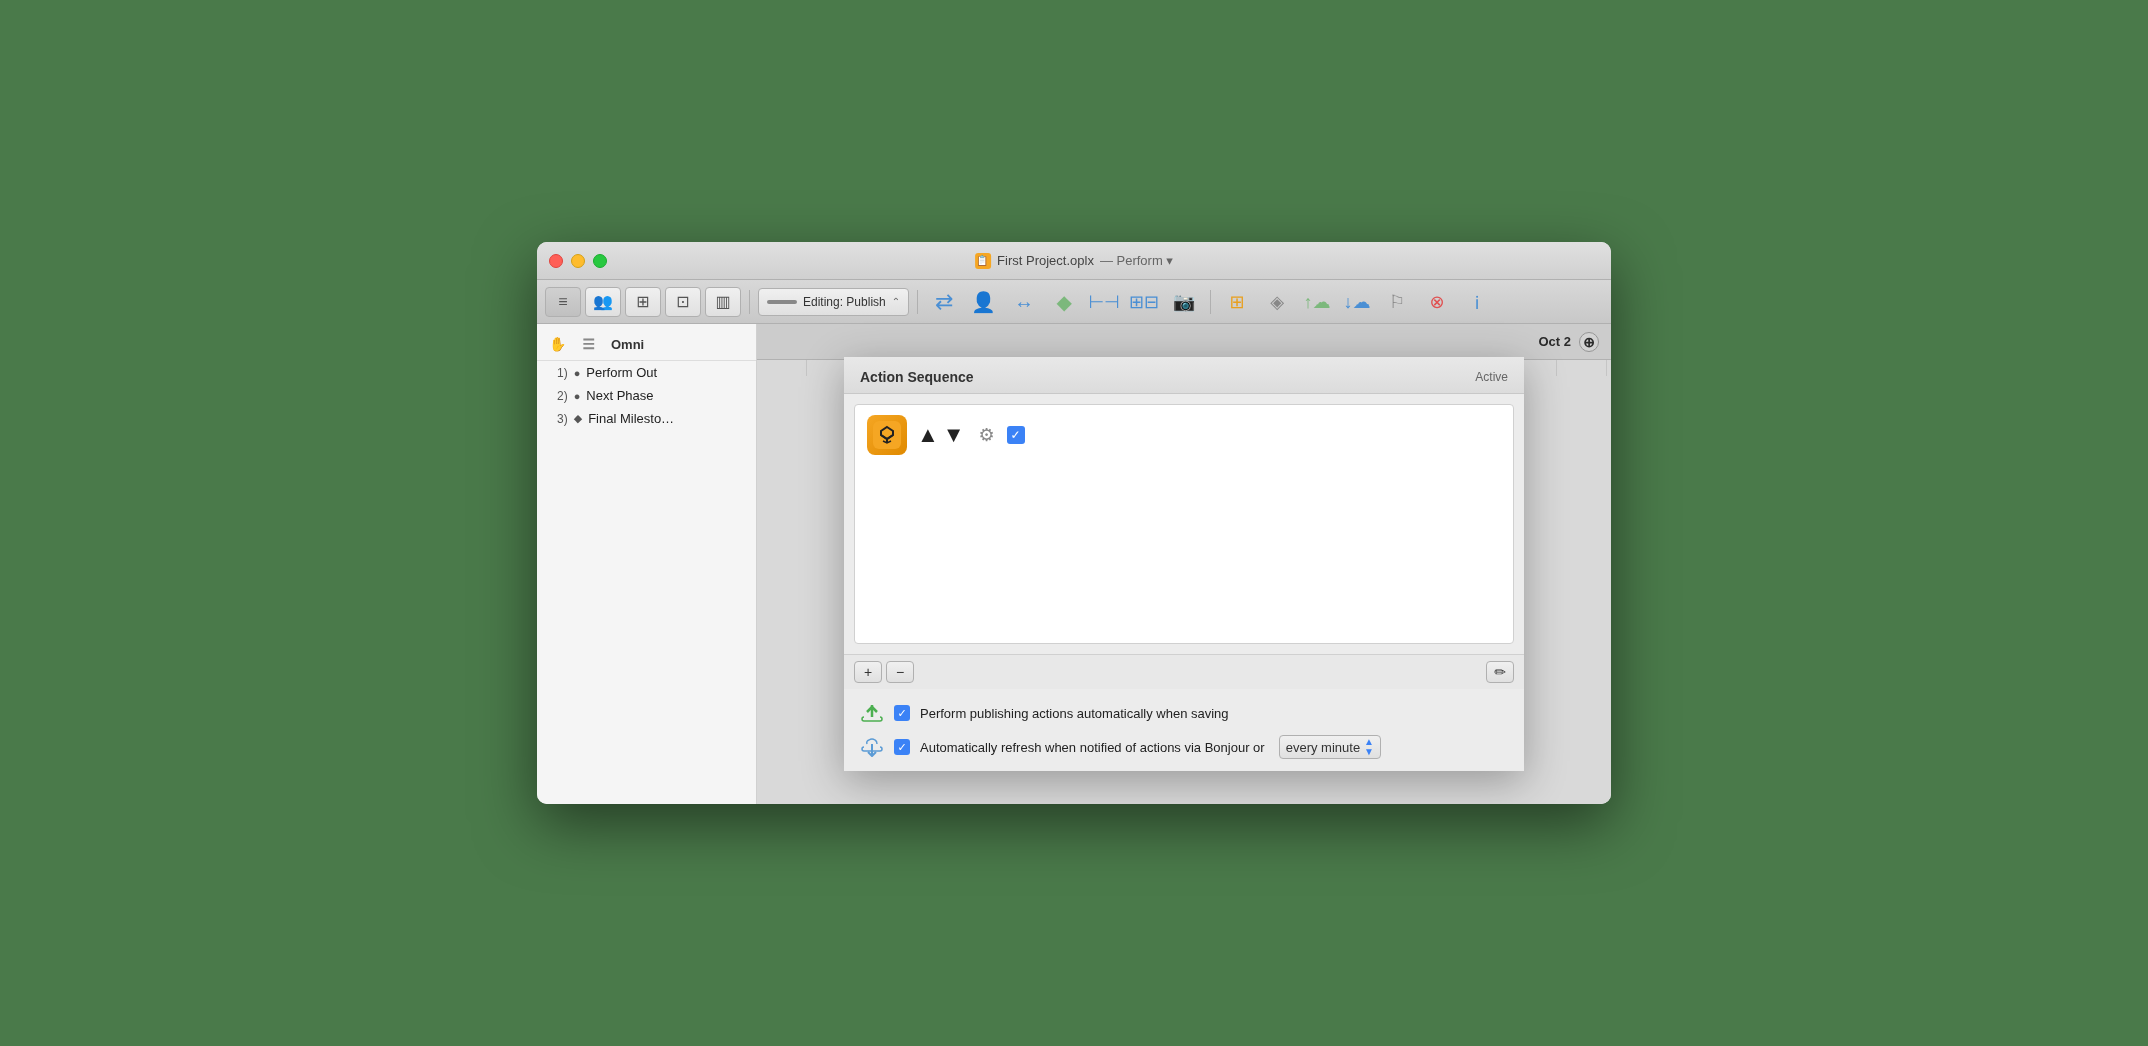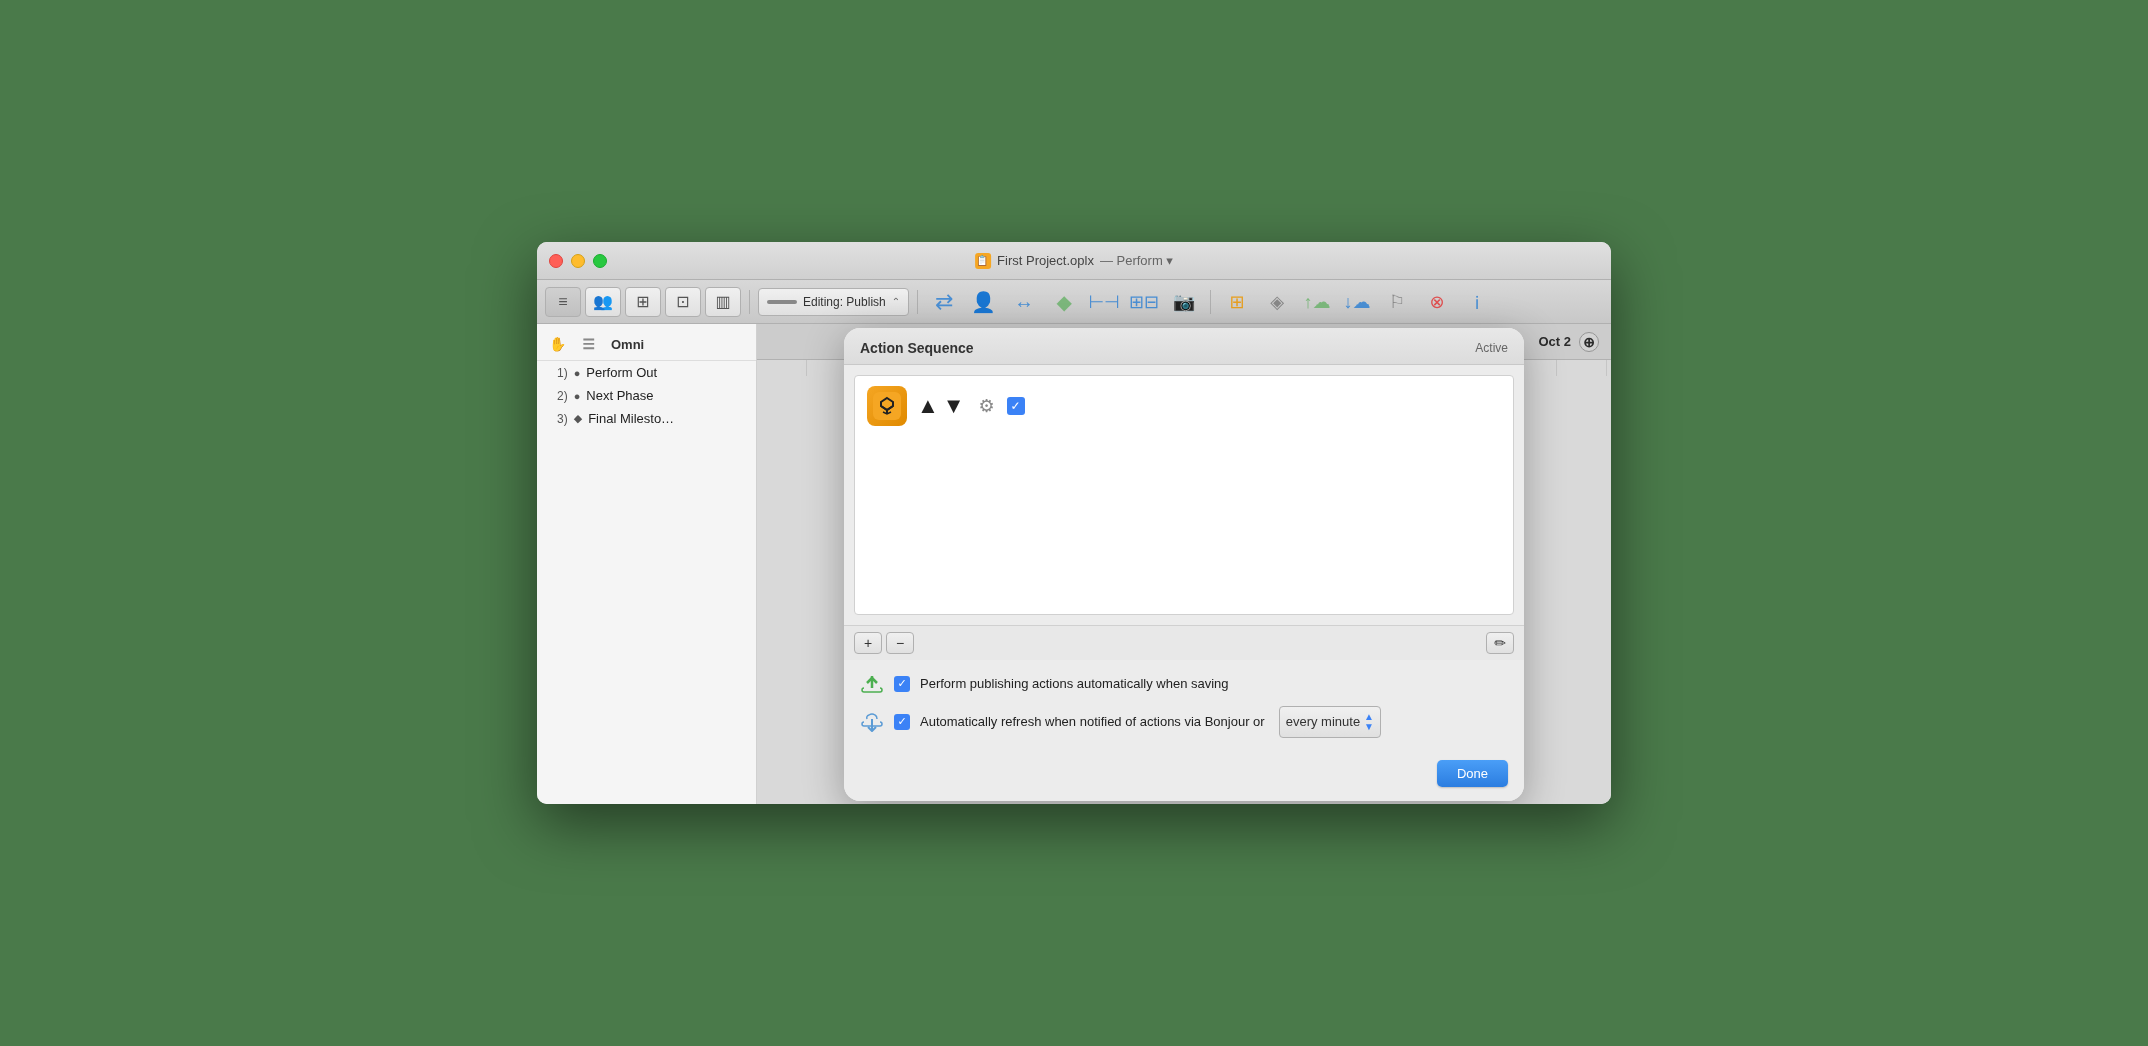--- a/index.html
+++ b/index.html
@@ -221,21 +221,21 @@
       right: 0;
       bottom: 0;
       background: rgba(0,0,0,0.15);
       display: flex;
       align-items: center;
       justify-content: center;
       z-index: 10;
     }
     .modal {
       background: #ececec;
-      border-radius: 16px;
+      border-radius: 0;
       box-shadow: 0 10px 40px rgba(0,0,0,0.3);
       width: 680px;
       overflow: hidden;
     }
 
     
     .modal-header {
       background: linear-gradient(to bottom, #e8e8e8, #dcdcdc);
       padding: 12px 16px 8px;
       border-bottom: 1px solid #c8c8c8;
@@ -400,21 +400,21 @@
       padding: 2px 6px;
       background: linear-gradient(to bottom, #f0f0f0, #e0e0e0);
       border: 1px solid #b0b0b0;
       border-radius: 4px;
       font-size: 13px;
       color: #333;
       cursor: pointer;
       display: flex;
       align-items: center;
       gap: 4px;
-      height: 32px;
+      height: 24px;
     }
     .select-arrows {
       font-size: 10px;
       color: #3b82f6;
       display: flex;
       flex-direction: column;
       line-height: 1;
     }
 
     
@@ -600,20 +600,17 @@
               <div class="option-select">
                 <span>every minute</span>
                 <div class="select-arrows">
                   <span>▲</span>
                   <span>▼</span>
                 </div>
               </div>
             </div>
           </div>
 
-          <div class="modal-done-area">
-            <button class="done-btn">Done</button>
-          </div>
         </div>
       </div>
     </div>
   </div>
 </div>
 
 </body></html>

